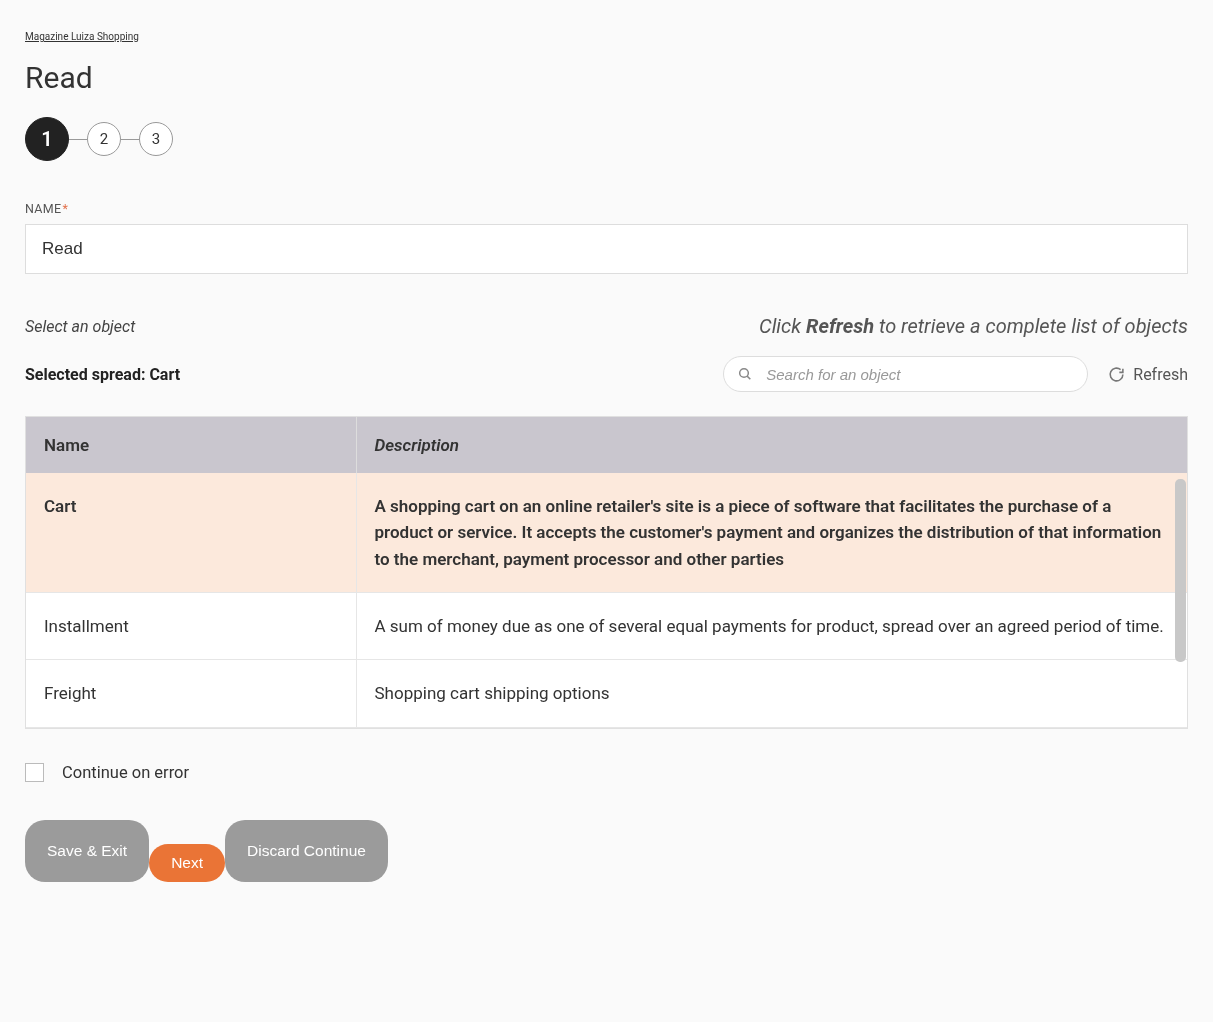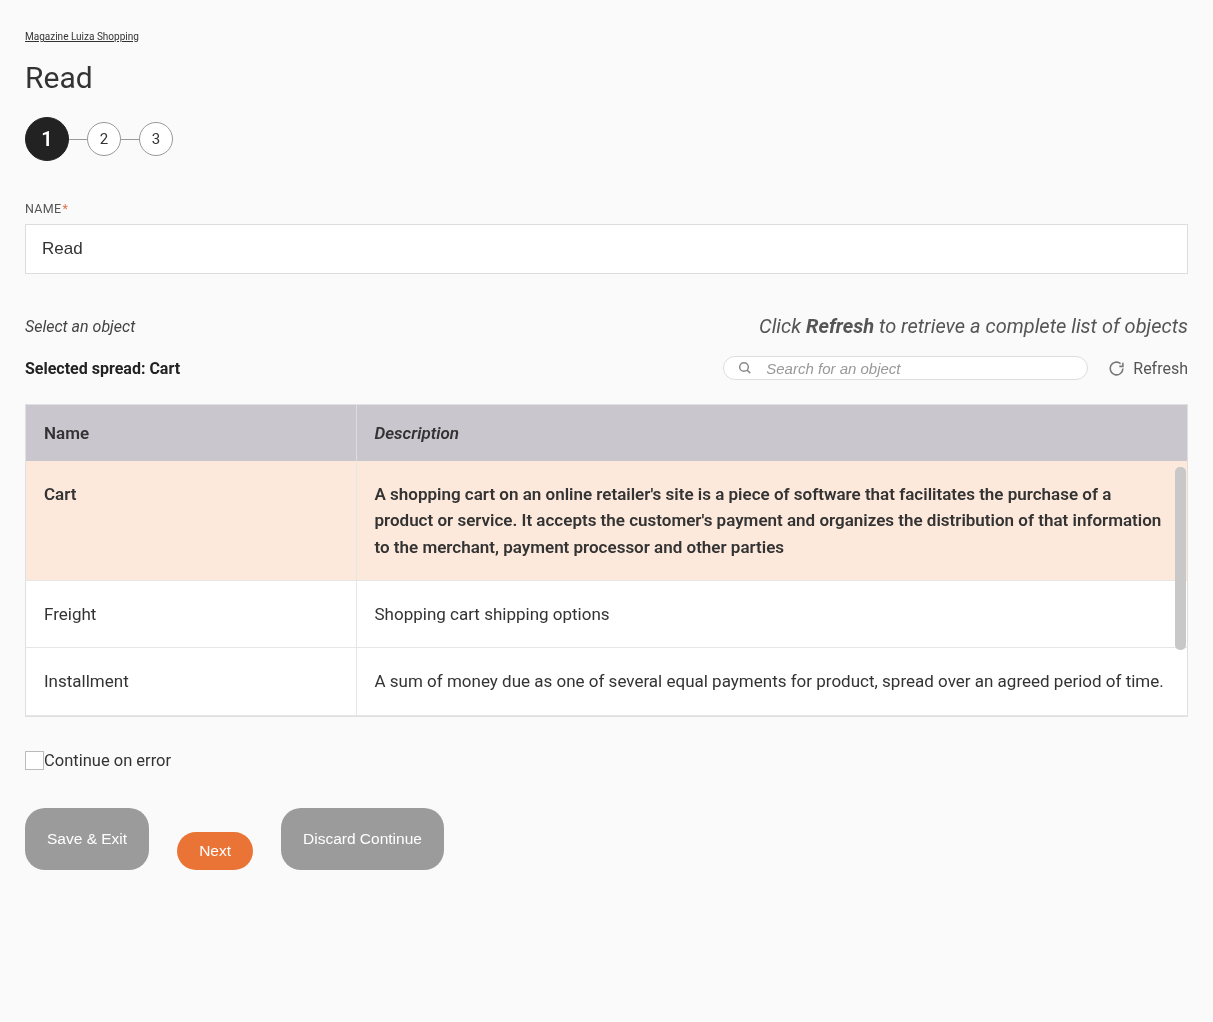--- a/index.html
+++ b/index.html
@@ -105,21 +105,21 @@
     display: flex;
     align-items: center;
     gap: 20px;
   }
   .search-wrap {
     position: relative;
     width: 365px;
   }
   .search-wrap input {
     width: 100%;
-    height: 24px;
+    height: 36px;
     border-radius: 18px;
     border: 1px solid #ddd;
     padding: 0 16px 0 42px;
     font-size: 15px;
     font-style: italic;
     color: #666;
     background: #fff;
     outline: none;
   }
   .search-wrap input::placeholder {
@@ -193,37 +193,36 @@
   }
   .fake-scrollbar .thumb {
     width: 100%;
     height: 74%;
     background: #c8c8c8;
     border-radius: 5px;
   }
   .checkbox-row {
     display: flex;
     align-items: center;
-    gap: 0;
+    gap: 18px;
     margin-bottom: 38px;
   }
   .checkbox-row input[type="checkbox"] {
     width: 19px;
     height: 19px;
     border: 1px solid #bbb;
     appearance: none;
     background: #fff;
   }
   .checkbox-row label {
     font-size: 16.5px;
     color: #333;
   }
   .btn-row {
     display: flex;
-    gap: 28px;
   }
   .btn {
     border: none;
     border-radius: 20px;
     padding: 10px 22px;
     font-size: 15.5px;
     font-weight: 500;
     cursor: pointer;
     color: #fff;
   }
@@ -293,26 +292,26 @@
           <th>Name</th>
           <th>Description</th>
         </tr>
       </thead>
       <tbody id="obj-tbody">
           <tr class="selected">
             <td>Cart</td>
             <td>A shopping cart on an online retailer's site is a piece of software that facilitates the purchase of a product or service. It accepts the customer's payment and organizes the distribution of that information to the merchant, payment processor and other parties</td>
           </tr>
           <tr>
+            <td>Installment</td>
+            <td>A sum of money due as one of several equal payments for product, spread over an agreed period of time.</td>
+          </tr>
+          <tr>
             <td>Freight</td>
             <td>Shopping cart shipping options</td>
-          </tr>
-          <tr>
-            <td>Installment</td>
-            <td>A sum of money due as one of several equal payments for product, spread over an agreed period of time.</td>
           </tr>
         </tbody>
     </table>
     <div class="fake-scrollbar">
       <div class="thumb"></div>
     </div>
   </div>
 </div>
 
 <div class="checkbox-row">

